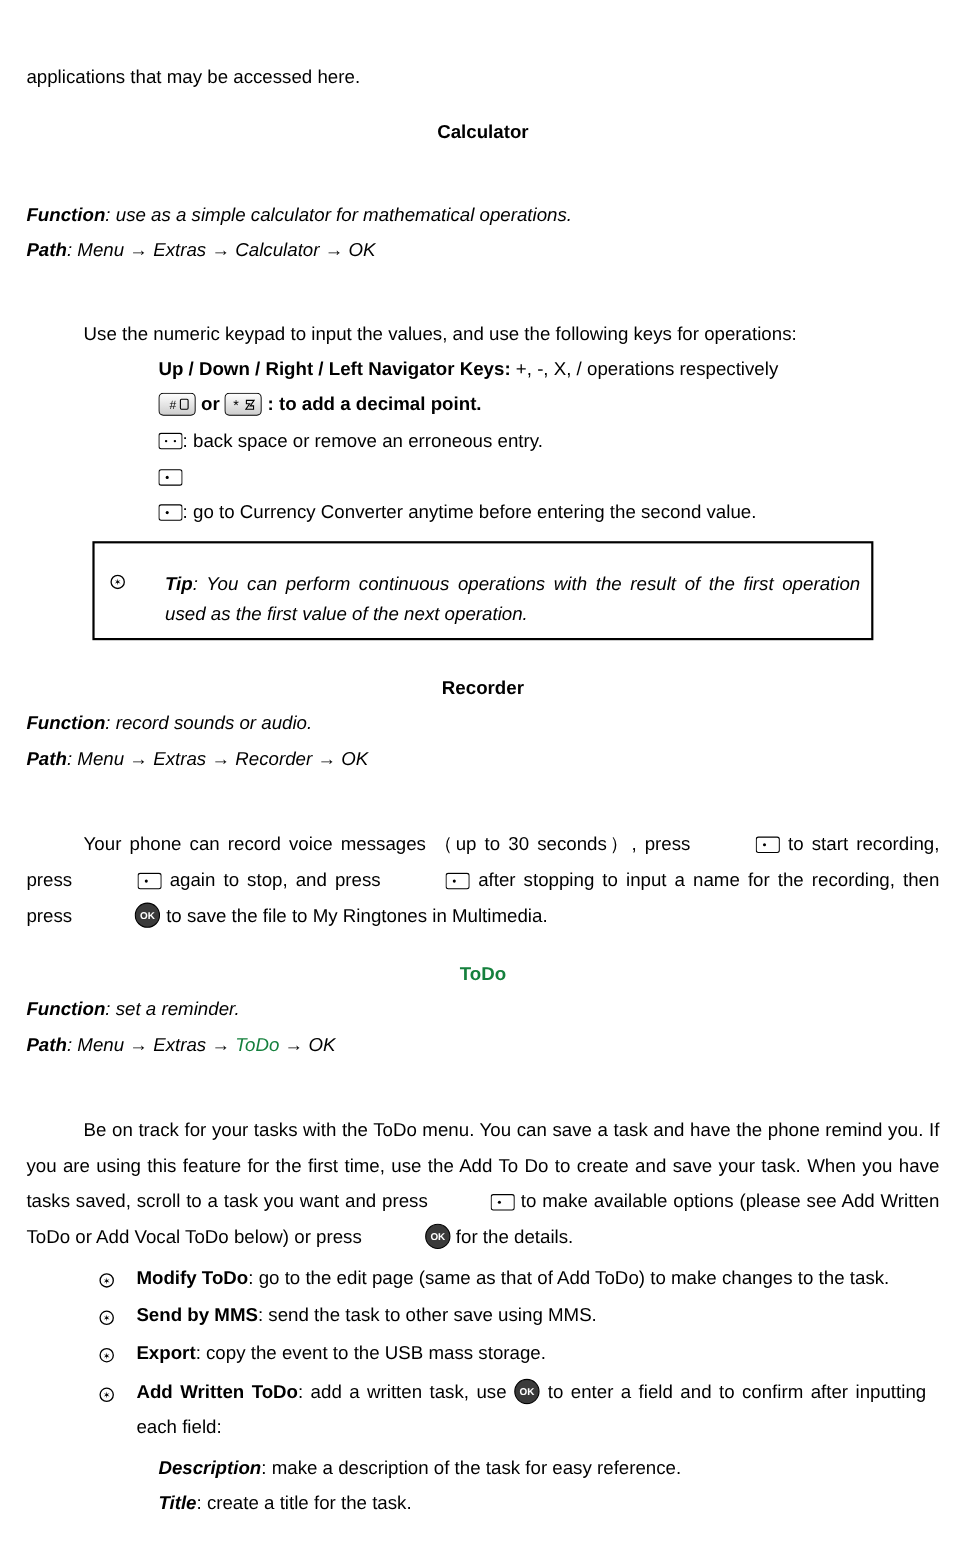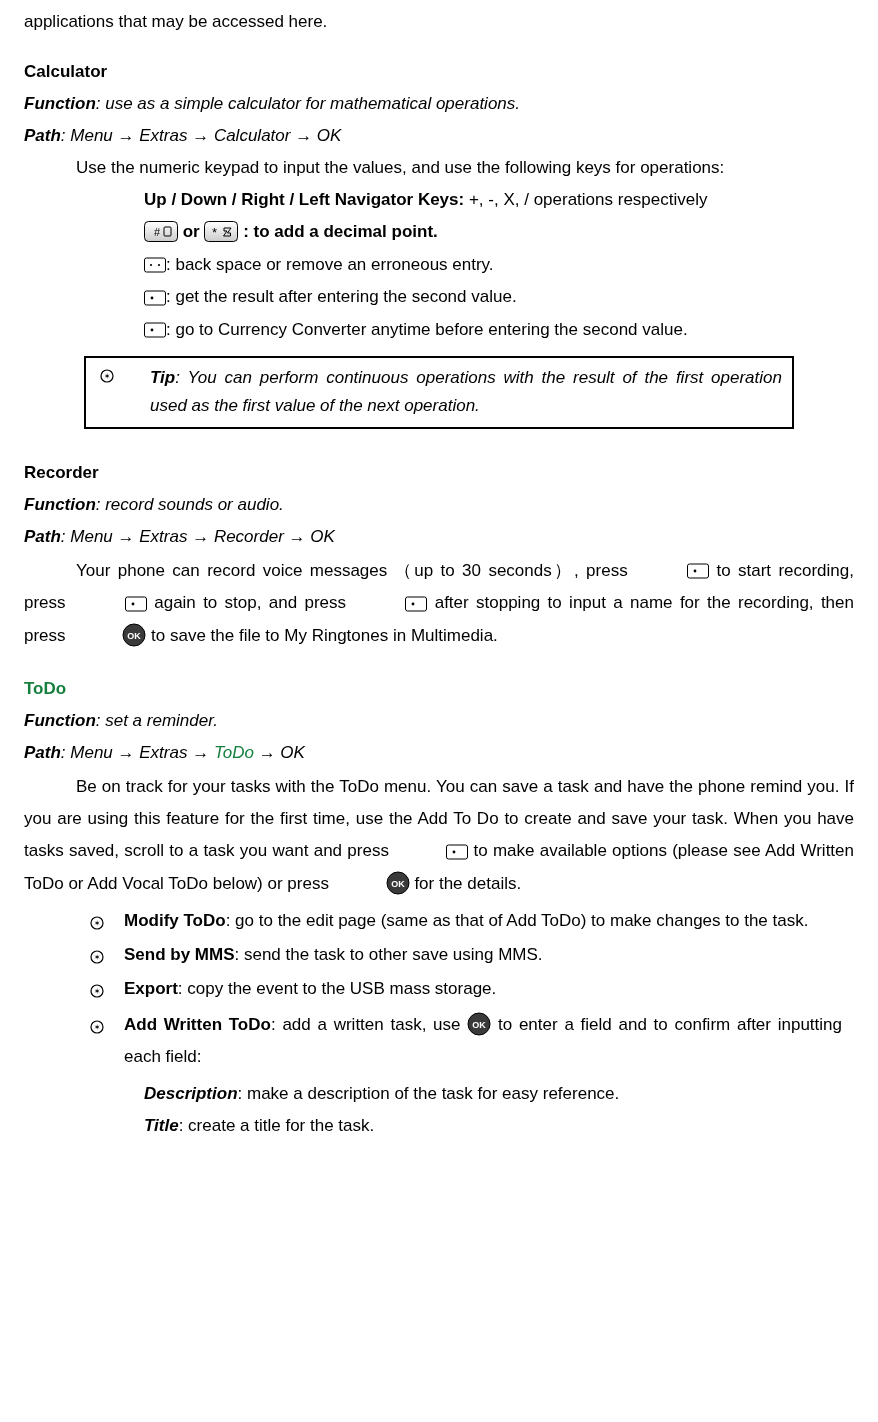--- a/index.html
+++ b/index.html
@@ -6,39 +6,39 @@
     font-family: Arial, Helvetica, sans-serif;
     font-size: 17px;
     line-height: 1.65;
     color: #000;
     background: #fff;
     margin: 0;
     padding: 8px 24px 24px 24px;
     max-width: 878px;
   }
   p { margin: 0 0 4px 0; }
-  .bold { font-weight: bold; }
+  .bold { font-weight: bold; text-align: center; }
   .italic { font-style: italic; }
   .bolditalic { font-weight: bold; font-style: italic; }
-  .justify { text-align: justify; }
+  .justify { text-align: justify; margin-top: 48px; }
   .indent { text-indent: 52px; }
   .red { color: #15803d; }
   .arrow { font-family: "Arial", sans-serif; }
   .key-indent { padding-left: 120px; }
   .inline-icon {
     display: inline-block;
     vertical-align: middle;
   }
   svg.btn-icon { width: 22px; height: 16px; vertical-align: -3px; }
   svg.wide-icon { width: 34px; height: 22px; vertical-align: -5px; }
   svg.ok-icon { width: 24px; height: 24px; vertical-align: -6px; }
   .tip-box {
     border: 2px solid #000;
     margin: 12px 60px 12px 60px;
-    padding: 6px 10px 6px 10px;
+    padding: 23px 10px 6px 10px;
   }
   .tip-row { display: flex; }
   .tip-bullet { flex: 0 0 50px; text-align:left; padding-left:4px; }
   .tip-text { flex: 1; text-align: justify; font-style: italic; }
   ul.bullets {
     list-style: none;
     padding: 0 0 0 66px;
     margin: 6px 12px 0 0;
   }
   ul.bullets > li {
@@ -127,21 +127,21 @@
 </p>
 
 <p class="key-indent">
   <span class="inline-icon"><svg class="btn-icon" viewBox="0 0 22 15">
         <use href="#softkey-mid"></use>
       </svg></span><span>: back space or remove an erroneous entry.</span>
 </p>
 <p class="key-indent">
   <span class="inline-icon"><svg class="btn-icon" viewBox="0 0 22 15">
         <use href="#softkey-left"></use>
-      </svg></span><span>: get the result after entering the second value.</span>
+      </svg></span>
 </p>
 <p class="key-indent">
   <span class="inline-icon"><svg class="btn-icon" viewBox="0 0 22 15">
         <use href="#softkey-left"></use>
       </svg></span><span>: go to Currency Converter anytime before entering the second value.</span>
 </p>
 
 <div class="tip-box">
   <div class="tip-row">
     <div class="tip-bullet">

